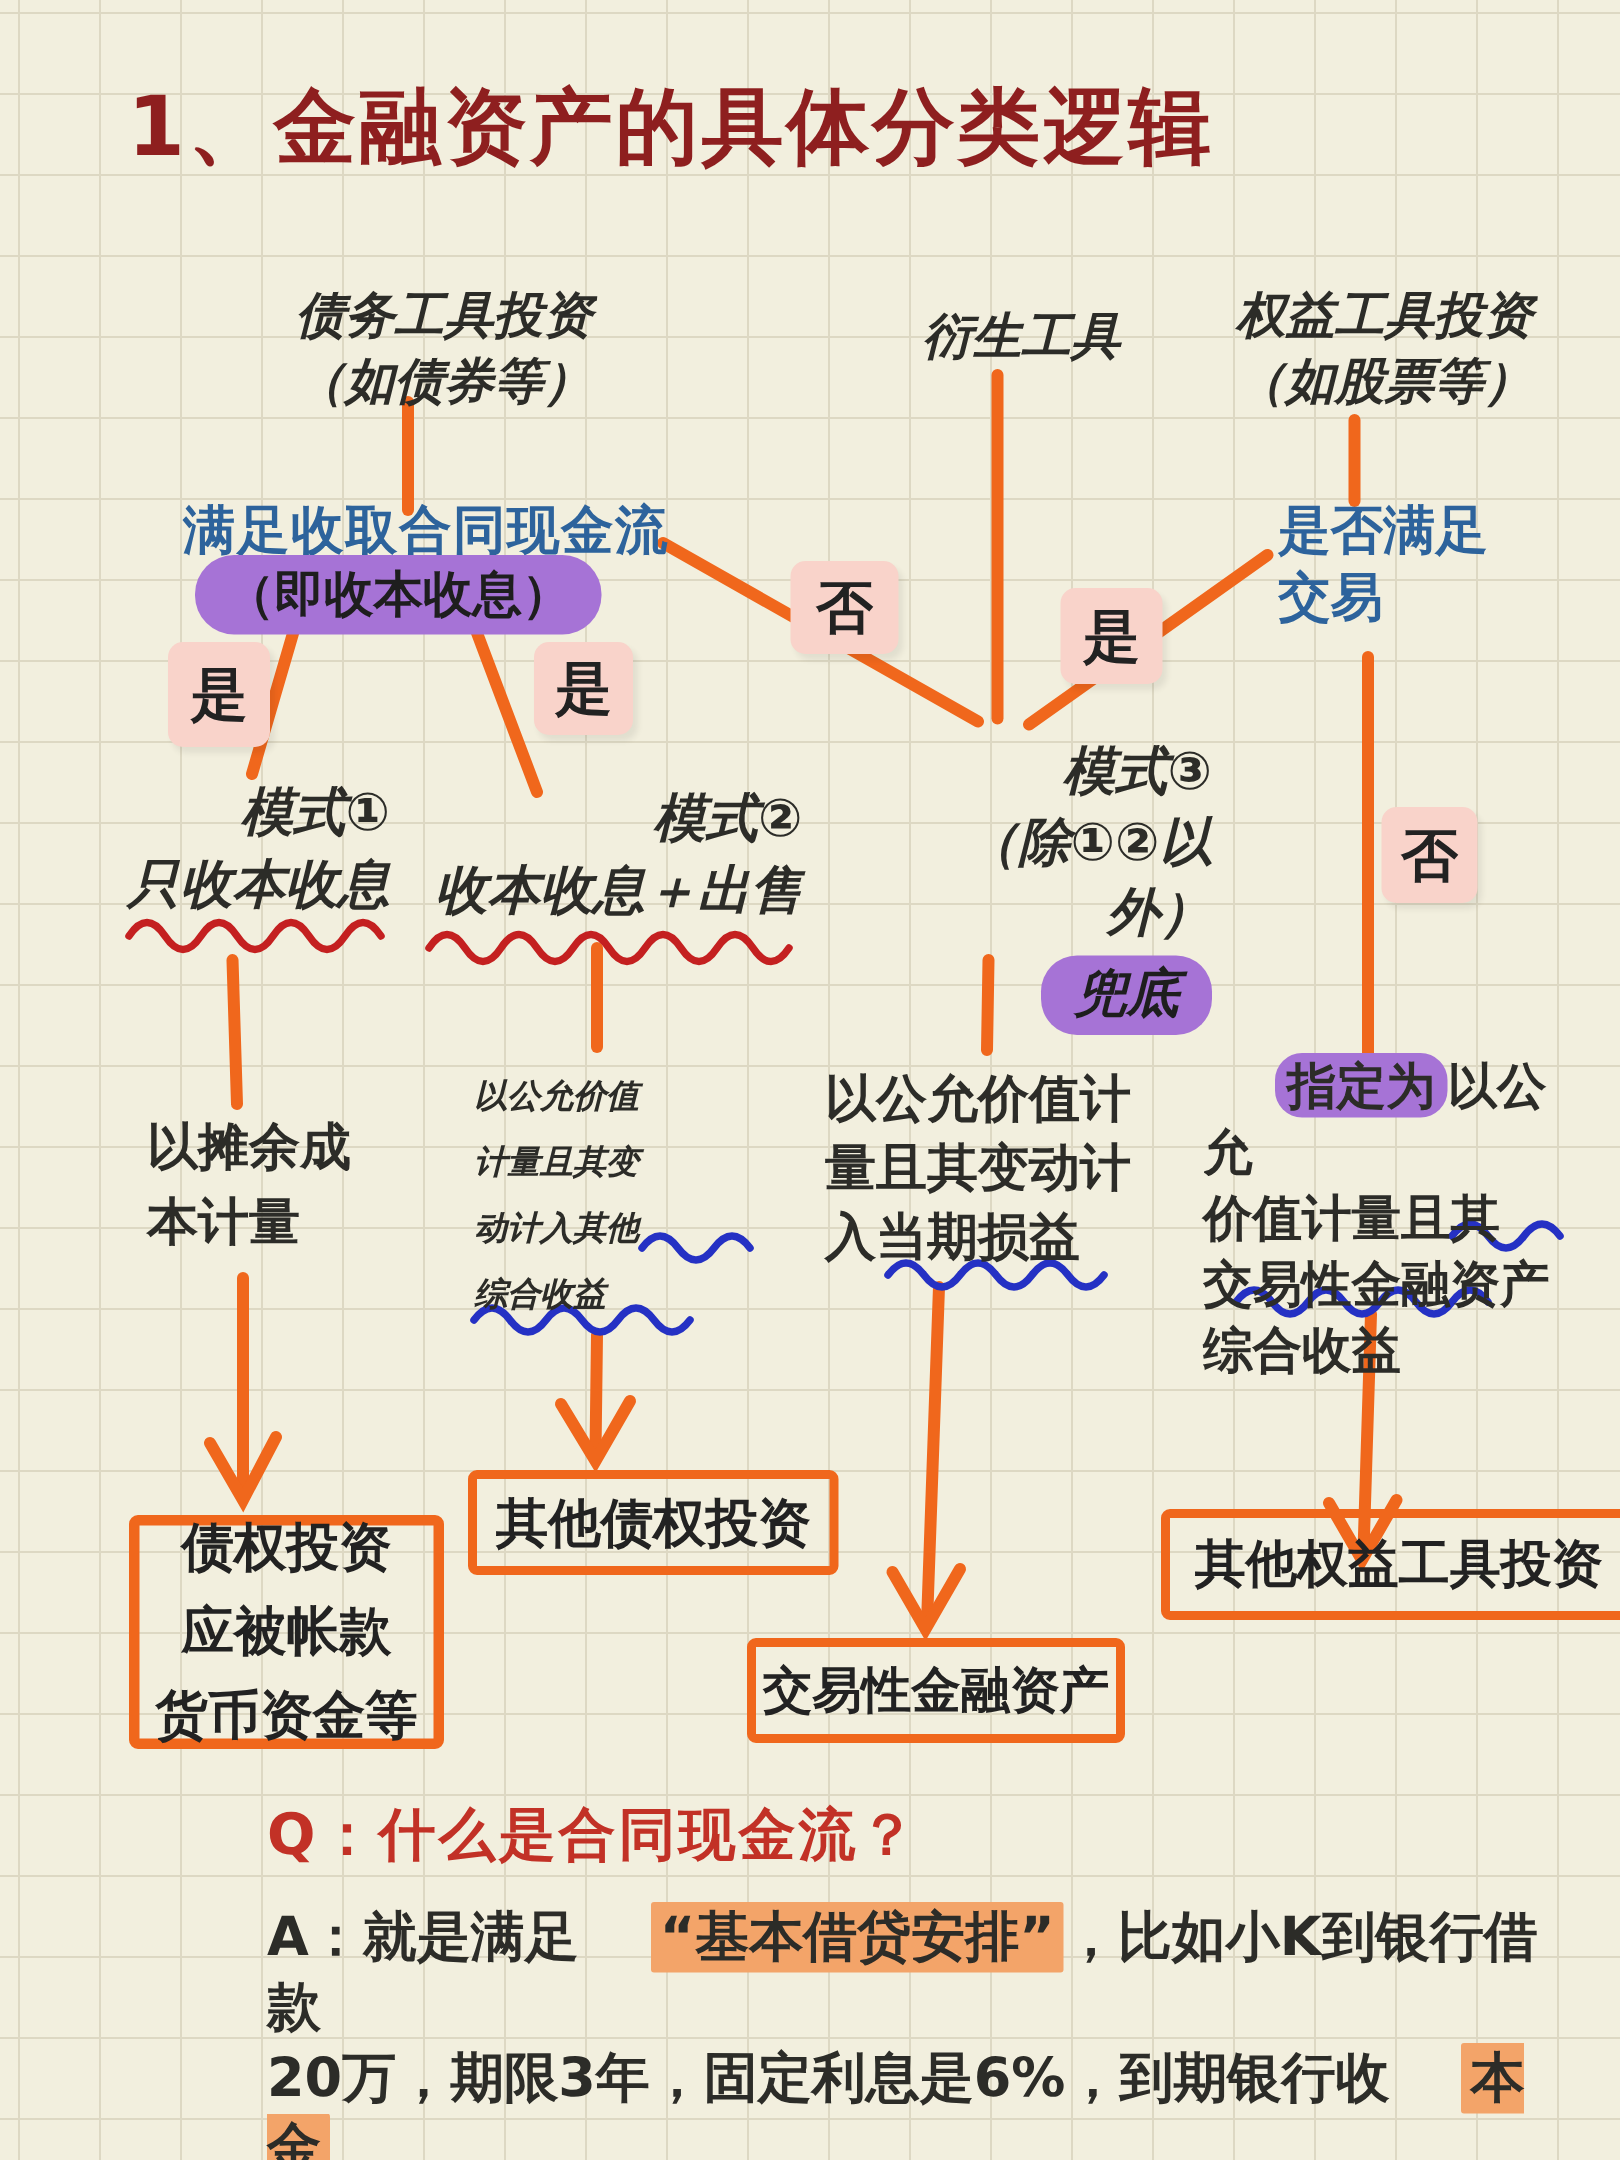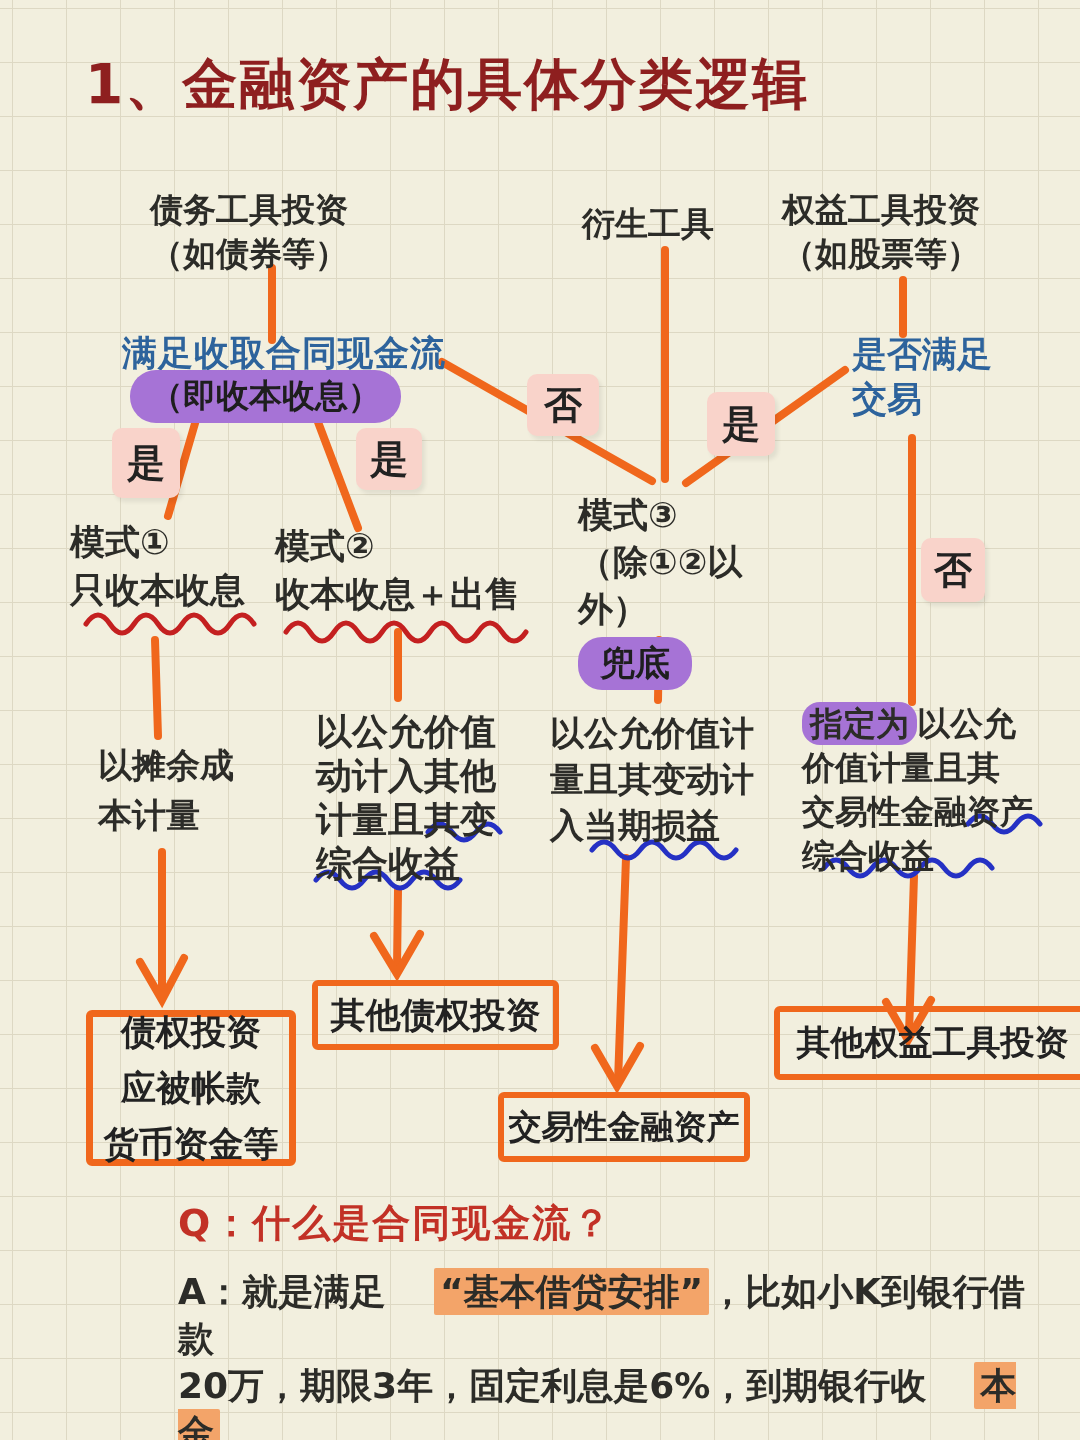--- a/index.html
+++ b/index.html
@@ -10,39 +10,39 @@
     background-image:
       linear-gradient(#ddd8c3 1.5px, transparent 1.5px),
       linear-gradient(90deg, #ddd8c3 1.5px, transparent 1.5px);
     background-size:54px 54px;
     background-position:12px 8px;
     color:#2c2c28;
     padding-left:31px;
   }
   svg.lines { position:absolute; left:0; top:0; z-index:1; }
   .node { position:absolute; z-index:2; font-weight:600; color:#2c2c28; }
-  .center { text-align:left; }
+  .center { text-align:right;font-style:italic; }
   .title { font-size:55px; font-weight:700; color:#8e1f1f; letter-spacing:2px; }
   .blue { color:#2d639c; }
   .tag {
     position:absolute; z-index:2; background:#f9d3ca; border-radius:10px;
     display:flex; align-items:center; justify-content:center;
     font-size:38px; font-weight:600; color:#222;
     box-shadow:3px 4px 4px rgba(0,0,0,0.07);
   }
   .pill {
     background:#a673d6; border-radius:26px; color:#1e1e1e;
     display:inline-block; padding:4px 20px;
   }
   .rbox {
     position:absolute; z-index:2; border:7px solid #f0671c; border-radius:6px;
     display:flex; flex-direction:column; align-items:center; justify-content:center;
     font-weight:600; color:#222; background:transparent;
   }
-  .hl-purple { background:#a673d6; border-radius:18px; padding:2px 8px; }
+  .hl-purple { background:#a673d6; border-radius:18px; padding:2px 8px;margin-left:48px; }
   .hl-orange { background:#f3a469; border-radius:2px; padding:3px 6px;margin-left:48px; }
   .red-text { color:#c23126; }
 </style>
 </head>
 <body>
 
 <div class="page">
 
   <svg class="lines" width="1080" height="1440" viewBox="0 0 1080 1440">
     <g stroke="#f0671c" stroke-width="8" stroke-linecap="round" fill="none">
@@ -119,24 +119,24 @@
     <div>（除①②以外）</div>
     <div style="margin-top:4px;">
       <span class="pill" style="padding:3px 22px; border-radius:24px;">兜底</span>
     </div>
   </div>
 
   <div class="node" style="left:98px; top:740px; width:175px; font-size:34px; line-height:50px;">
     <div>以摊余成</div>
     <div>本计量</div>
   </div>
-  <div class="node" style="left:316px; top:710px; width:195px; font-size:36px; line-height:44px;">
+  <div class="node" style="left:316px; top:710px; width:195px; font-size:22px; line-height:44px;font-style:italic;">
     <div>以公允价值</div>
+    <div>计量且其变</div>
     <div>动计入其他</div>
-    <div>计量且其变</div>
     <div>综合收益</div>
   </div>
   <div class="node" style="left:550px; top:710px; width:235px; font-size:34px; line-height:46px;">
     <div>以公允价值计</div>
     <div>量且其变动计</div>
     <div>入当期损益</div>
   </div>
   <div class="node" style="left:802px; top:702px; width:250px; font-size:33px; line-height:44px;">
     <div>
       <span class="hl-purple">指定为</span><span>以公允</span>

